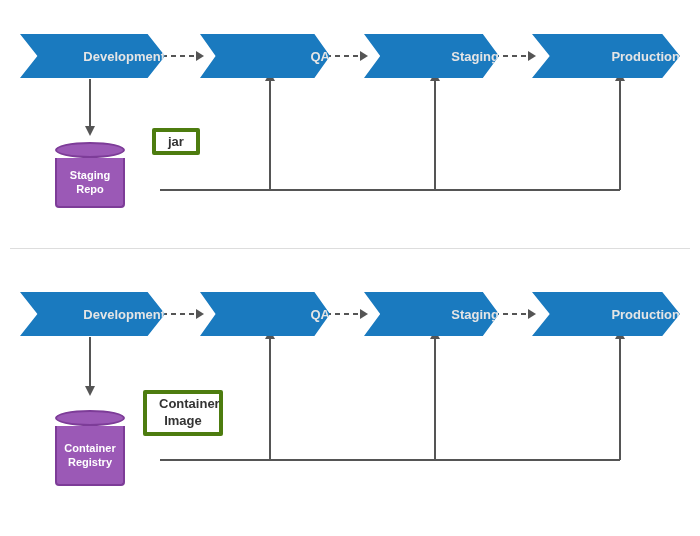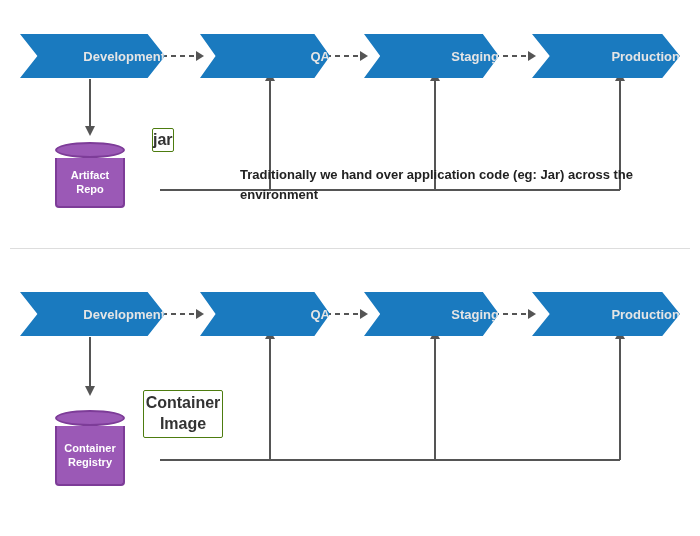--- a/index.html
+++ b/index.html
@@ -58,23 +58,23 @@
       justify-content: center;
       color: #fff;
       font-size: 11px;
       font-weight: bold;
       text-align: center;
       line-height: 1.3;
     }
     .label-box {
       position: absolute;
       background: #fff;
-      border: 1px solid #4d7c0f;
-      padding: 2px 0;
-      font-size: 16px;
+      border: 4px solid #4d7c0f;
+      padding: 2px 12px;
+      font-size: 13px;
       font-weight: bold;
       color: #333;
       border-radius: 2px;
     }
     .desc-text {
       position: absolute;
       font-size: 13px;
       color: #222;
       line-height: 1.5;
     }
@@ -162,27 +162,24 @@
     <span>Production</span>
   </div>
 
   <div class="label-box" style="left:152px; top:128px;">
     <span>jar</span>
   </div>
 
   <div class="cylinder" style="left:55px; top:142px;">
     <div class="cyl-top"></div>
     <div class="cyl-body" style="height:50px;">
-      <span>Artifact Repo</span>
+      <span>Staging Repo</span>
     </div>
   </div>
 
-  <div class="desc-text" style="left:240px; top:165px; width:420px;">
-    <b>Traditionally we hand over application code (eg: Jar) across the<br>environment</b>
-  </div>
 
   <div class="divider" style="top:248px;"></div>
 
   <div class="chevron" style="left:20px; top:292px; width:145px;">
     <span>Development</span>
   </div>
 
   <div class="chevron" style="left:200px; top:292px; width:130px;">
     <span>QA</span>
   </div>

